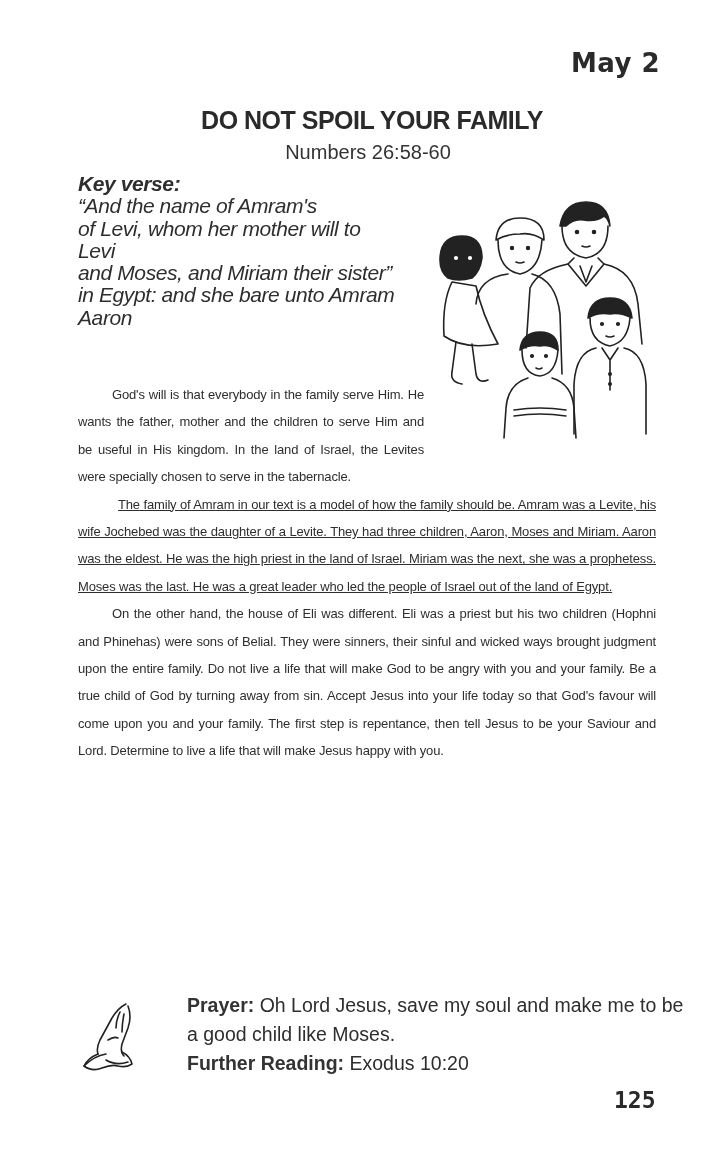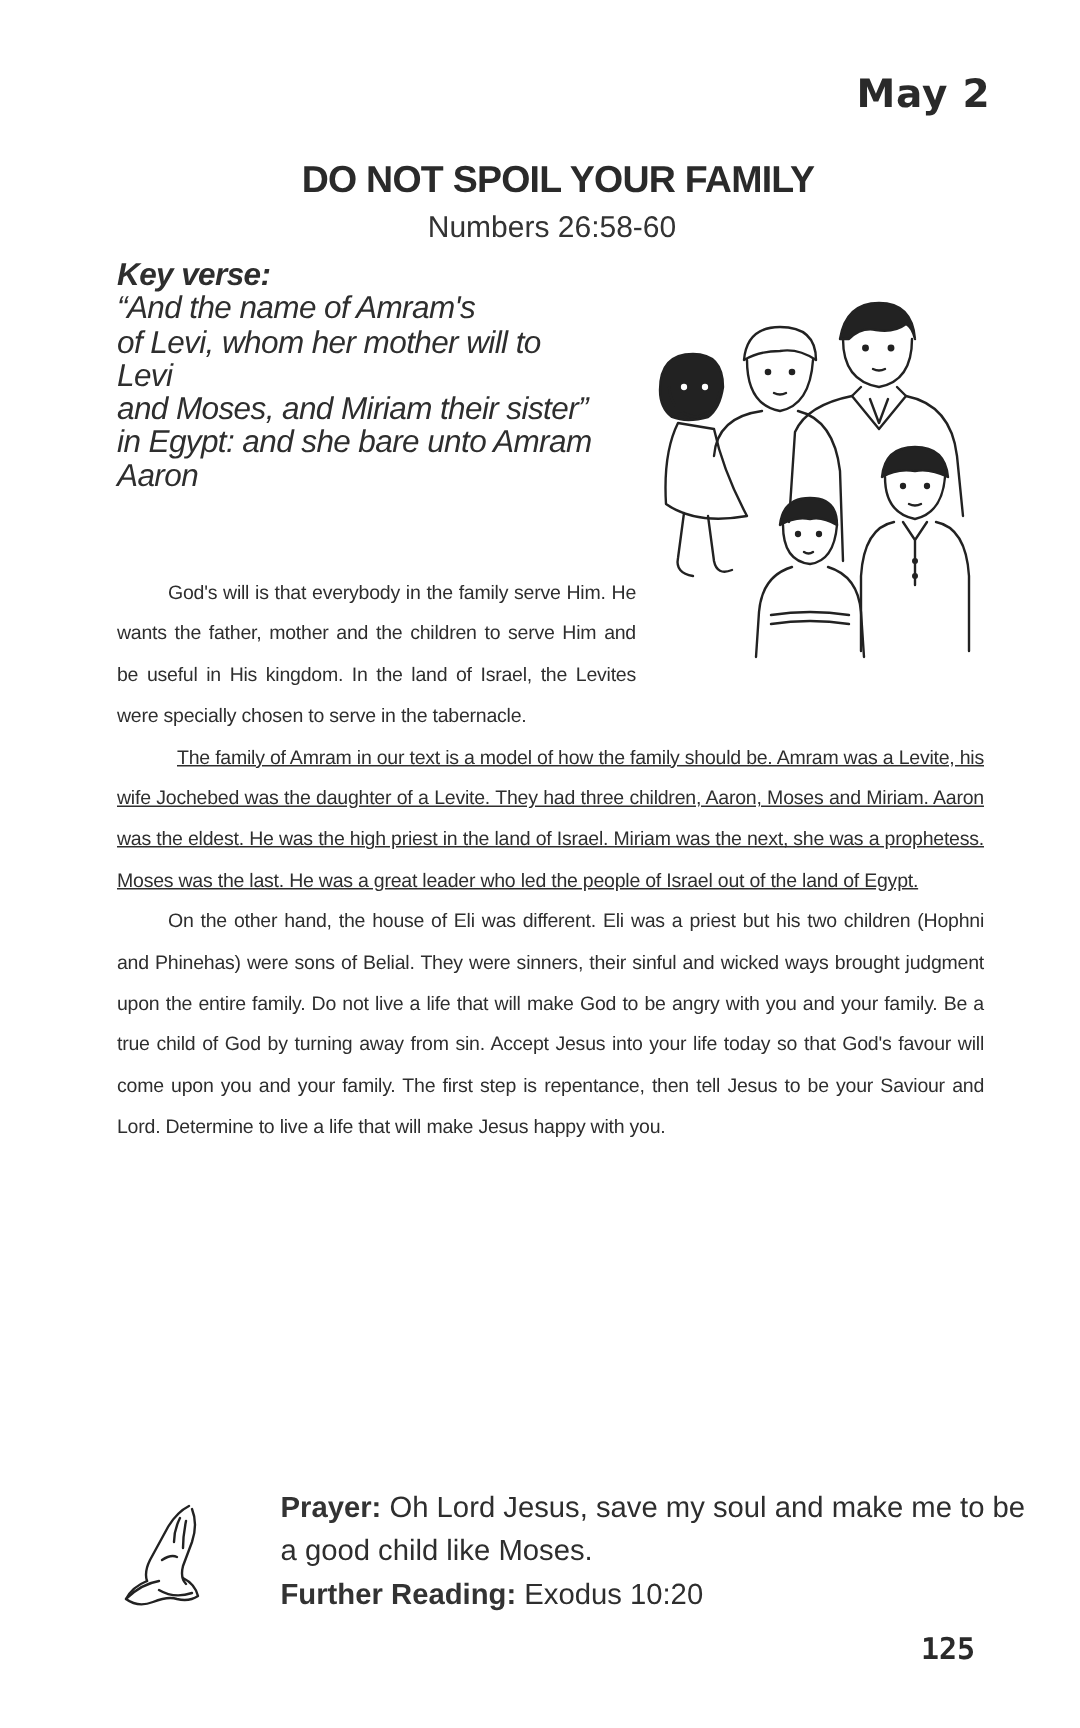--- a/index.html
+++ b/index.html
@@ -10,21 +10,21 @@
   .keyverse { position: absolute; left: 78px; top: 173px; width: 320px; font-style: italic; font-size: 21px; line-height: 22.3px; color: #2e2e2e; letter-spacing: -0.4px; }
   .keyverse .kv-label, .keyverse .kv-ref { font-weight: bold; }
   .illustration { position: absolute; left: 432px; top: 198px; width: 220px; height: 242px; }
   .body-text { position: absolute; left: 78px; top: 381px; width: 578px; font-size: 13px; line-height: 27.4px; color: #2e2e2e; text-align: justify; letter-spacing: -0.15px; }
   .p1-float { float: right; width: 232px; height: 82px; }
   .body-text p { margin: 0; text-indent: 34px; }
   .body-text p.p2 { text-indent: 40px; text-decoration: underline; }
   .prayer-icon { position: absolute; left: 78px; top: 1000px; width: 68px; height: 72px; }
   .prayer-block { position: absolute; left: 164px; top: 991px; width: 500px; font-size: 19.5px; line-height: 29px; color: #2e2e2e; margin-left: 23px; }
   .prayer-block b { font-weight: bold; color: #333; }
-  .page-num { position: absolute; left: 614px; top: 1087px; font-family: "DejaVu Sans Mono", monospace; font-weight: bold; font-size: 20px; color: #2a2a2a; }
+  .page-num { position: absolute; left: 614px; top: 1087px; font-family: "DejaVu Sans Mono", monospace; font-weight: bold; font-size: 23px; color: #2a2a2a; }
 </style>
 </head>
 <body>
 
 <div class="date">May 2</div>
 <div class="title">DO NOT SPOIL YOUR FAMILY</div>
 <div class="ref">Numbers 26:58-60</div>
 
 <div class="keyverse">
   <div class="kv-label">Key verse:</div>

